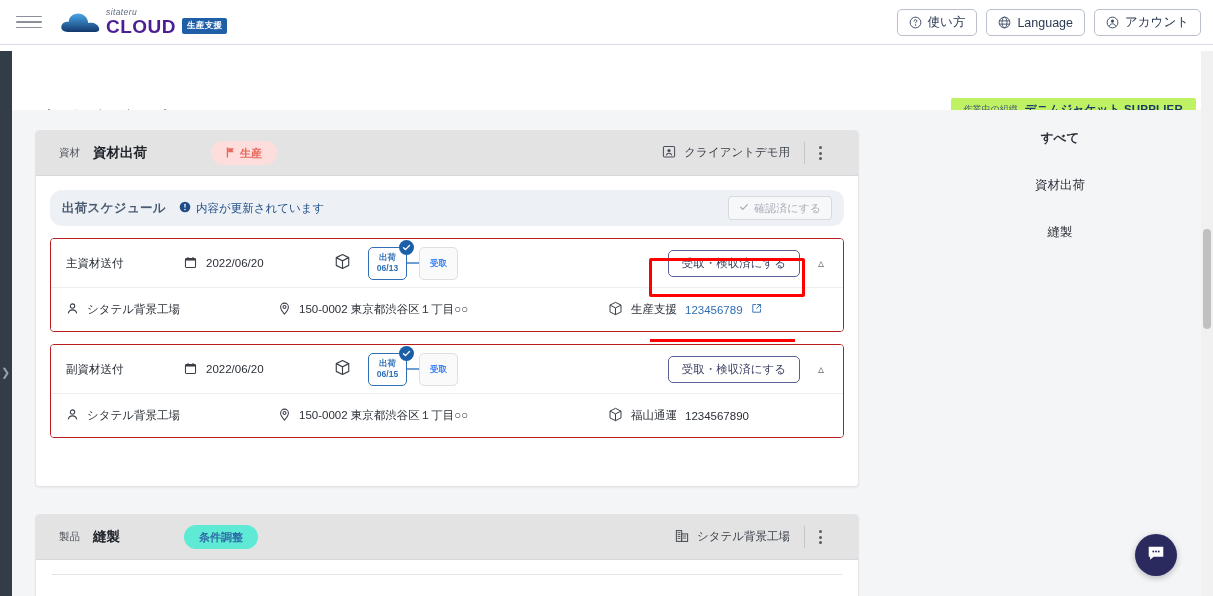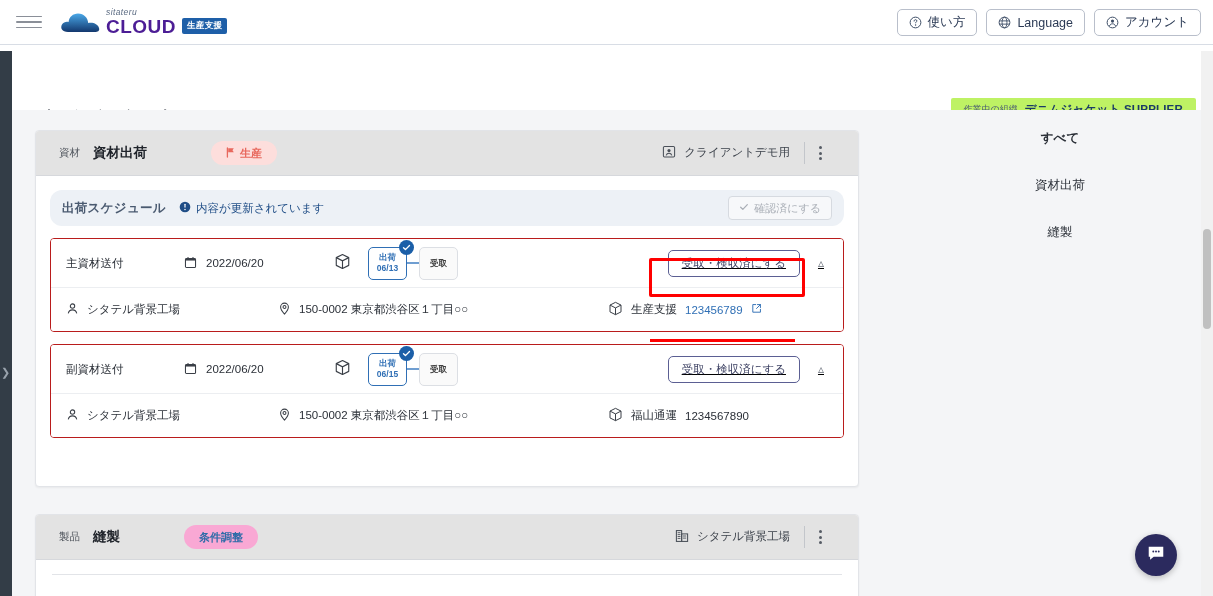--- a/index.html
+++ b/index.html
@@ -98,21 +98,21 @@
     height: 45px; background: #e3e3e3; border-bottom: 1px solid #d6d8dc;
     display: flex; align-items: center; padding: 0 23px; border-radius: 3px 3px 0 0;
   }
   .card-kind { font-size: 10.5px; color: #4f545c; margin-right: 13px; }
   .card-title { font-size: 13.5px; font-weight: 700; color: #20242b; }
   .status-pill {
     margin-left: 64px; height: 24px; border-radius: 12px; padding: 0 15px;
     display: flex; align-items: center; gap: 4px; font-size: 11px; font-weight: 700;
   }
   .pill-prod { background: #fddedc; color: #e8685d; }
-  .pill-cond { background: #f9a8d4; color: #2f6ca8; }
+  .pill-cond { background: #5eead4; color: #2f6ca8; }
   .card-head-right {
     margin-left: auto; display: flex; align-items: center; gap: 0;
   }
   .owner {
     display: flex; align-items: flex-start; gap: 8px; font-size: 11.5px; color: #3b414a;
     padding-right: 14px;
   }
   .vdiv { width: 1px; height: 22px; background: #c3c6cb; }
   .kebab {
     width: 30px; display: flex; flex-direction: column; align-items: center; gap: 2.5px;
@@ -142,30 +142,30 @@
   }
   .ship-name { font-size: 11.5px; color: #2a2f37; width: 118px; }
   .ship-date { display: flex; align-items: center; gap: 9px; font-size: 11.5px; color: #2a2f37; width: 150px; }
   .stepper { display: flex; align-items: center; gap: 0; margin-left: 8px; }
   .box-icon { margin-right: 9px; }
   .step {
     width: 39px; height: 33px; border-radius: 5px; display: flex; flex-direction: column;
     align-items: center; justify-content: center; position: relative; line-height: 1.25;
   }
   .step.done { border: 1.6px solid #2f6fb5; color: #2f6fb5; background: #fff; }
-  .step.todo { border: 1.5px solid #dcdfe4; color: #404040; background: #fafafa; }
+  .step.todo { border: 1.5px solid #dcdfe4; color: #3b82f6; background: #fafafa; }
   .step .t1 { font-size: 8.5px; font-weight: 700; }
   .step .t2 { font-size: 8.5px; font-weight: 700; }
   .step-check {
     position: absolute; top: -8px; right: -8px; width: 15px; height: 15px;
     border-radius: 50%; background: #1b5fa8; display: flex; align-items: center;
     justify-content: center;
   }
   .step-link { width: 12px; height: 2px; background: #6f9ed1; }
-  .row-actions { margin-left: auto; display: flex; align-items: center; gap: 18px; text-decoration: underline; }
+  .row-actions { margin-left: auto; display: flex; align-items: center; gap: 18px; }
   .accept-btn {
     border: 1px solid #5b5f93; background: #fff; border-radius: 5px; height: 27px;
     padding: 0 13px; font-size: 11.5px; color: #3c4062; cursor: pointer;
   }
   .caret { color: #666c77; font-size: 12px; cursor: pointer; padding-right: 4px; }
 
   .highlight-box {
     position: absolute; border: 3px solid #ff0000; border-radius: 2px; pointer-events: none;
   }
   .highlight-underline {

